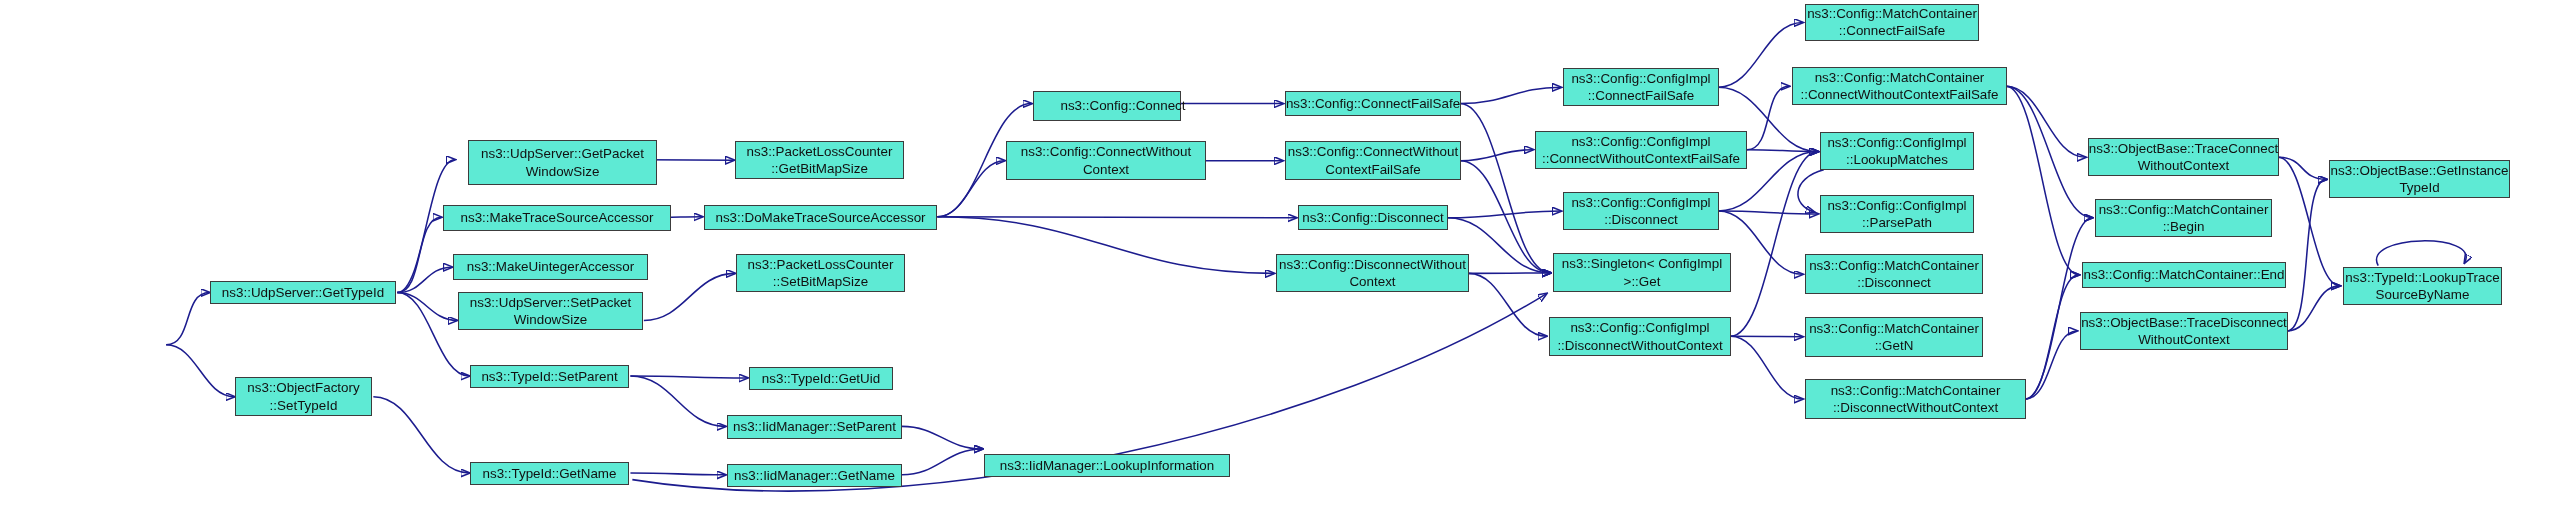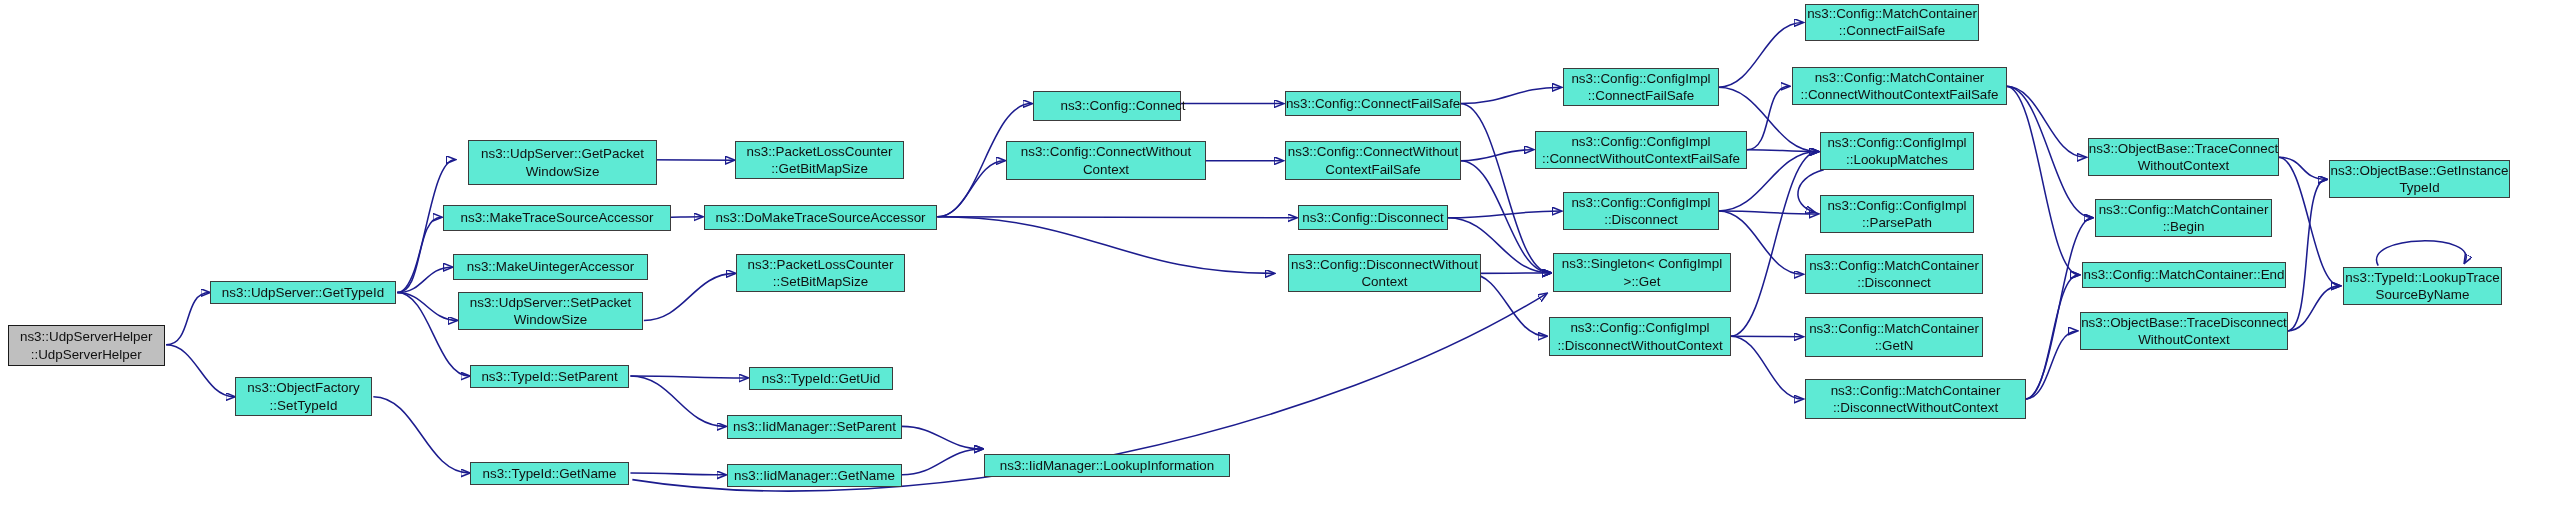--- a/index.html
+++ b/index.html
@@ -94,22 +94,20 @@
         <path d="M 2110,416 C 2138,416 2138,286.5 2166,286.5" marker-end="url(#arrow)"></path>
         <path d="M 2110,416 C 2138,416 2136,345 2164,345" marker-end="url(#arrow)"></path>
         <path d="M 2374,164 C 2402,164 2396,187 2424,187" marker-end="url(#arrow)"></path>
         <path d="M 2374,164 C 2402.8,164 2409.2,298 2438,298" marker-end="url(#arrow)"></path>
         <path d="M 2383,345 C 2411,345 2396,187 2424,187" marker-end="url(#arrow)"></path>
         <path d="M 2383,345 C 2411,345 2410,298 2438,298" marker-end="url(#arrow)"></path>
         <path d="M 2478,277 C 2460,244 2586,242 2568,274" marker-end="url(#arrow)"></path>
       </g>
   </svg>
 
-<div class="node start" style="left: 7.7px; top: 325px; width: 157px; height: 41px;">ns3::UdpServerHelper
-::UdpServerHelper</div>
     <div class="node" style="left: 210px; top: 281px; width: 186px; height: 23px;">ns3::UdpServer::GetTypeId</div>
     <div class="node" style="left: 235px; top: 377px; width: 137px; height: 39px;">ns3::ObjectFactory
 ::SetTypeId</div>
     <div class="node" style="left: 468px; top: 140px; width: 189px; height: 45px;">ns3::UdpServer::GetPacket
 WindowSize</div>
     <div class="node" style="left: 443px; top: 205px; width: 228px; height: 26px;">ns3::MakeTraceSourceAccessor</div>
     <div class="node" style="left: 453px; top: 254px; width: 195px; height: 26px;">ns3::MakeUintegerAccessor</div>
     <div class="node" style="left: 458px; top: 292px; width: 185px; height: 38px;">ns3::UdpServer::SetPacket
 WindowSize</div>
     <div class="node" style="left: 470px; top: 365px; width: 159px; height: 23px;">ns3::TypeId::SetParent</div>
@@ -123,21 +121,21 @@
     <div class="node" style="left: 727px; top: 415px; width: 175px; height: 24px;">ns3::IidManager::SetParent</div>
     <div class="node" style="left: 727px; top: 464px; width: 175px; height: 23px;">ns3::IidManager::GetName</div>
     <div class="node" style="left: 984px; top: 454px; width: 246px; height: 23px;">ns3::IidManager::LookupInformation</div>
     <div class="node" style="left: 1033px; top: 91px; width: 148px; height: 30px; padding-left: 32px;">ns3::Config::Connect</div>
     <div class="node" style="left: 1006px; top: 141px; width: 200px; height: 39px;">ns3::Config::ConnectWithout
 Context</div>
     <div class="node" style="left: 1285px; top: 91px; width: 176px; height: 25px;">ns3::Config::ConnectFailSafe</div>
     <div class="node" style="left: 1285px; top: 141px; width: 176px; height: 39px;">ns3::Config::ConnectWithout
 ContextFailSafe</div>
     <div class="node" style="left: 1298px; top: 205px; width: 150px; height: 25px;">ns3::Config::Disconnect</div>
-    <div class="node" style="left: 1276px; top: 254px; width: 193px; height: 38px; margin-left: 12px;">ns3::Config::DisconnectWithout
+    <div class="node" style="left: 1276px; top: 254px; width: 193px; height: 38px;">ns3::Config::DisconnectWithout
 Context</div>
     <div class="node" style="left: 1563px; top: 68px; width: 156px; height: 38px;">ns3::Config::ConfigImpl
 ::ConnectFailSafe</div>
     <div class="node" style="left: 1535px; top: 131px; width: 212px; height: 38px;">ns3::Config::ConfigImpl
 ::ConnectWithoutContextFailSafe</div>
     <div class="node" style="left: 1563px; top: 192px; width: 156px; height: 38px;">ns3::Config::ConfigImpl
 ::Disconnect</div>
     <div class="node" style="left: 1553px; top: 253px; width: 178px; height: 39px;">ns3::Singleton&lt; ConfigImpl
 &gt;::Get</div>
     <div class="node" style="left: 1549px; top: 317px; width: 182px; height: 39px;">ns3::Config::ConfigImpl

